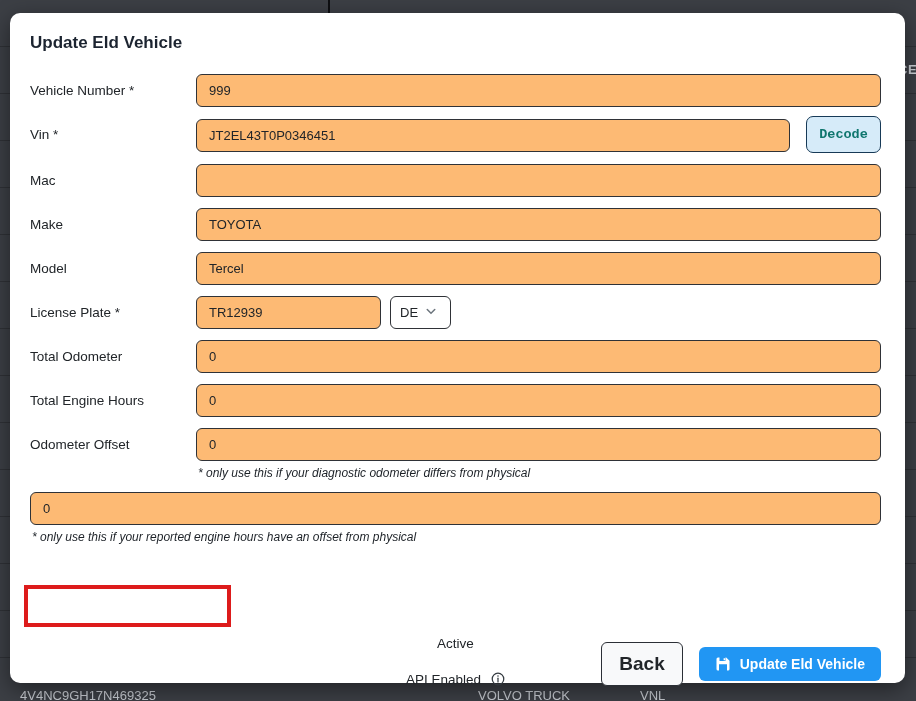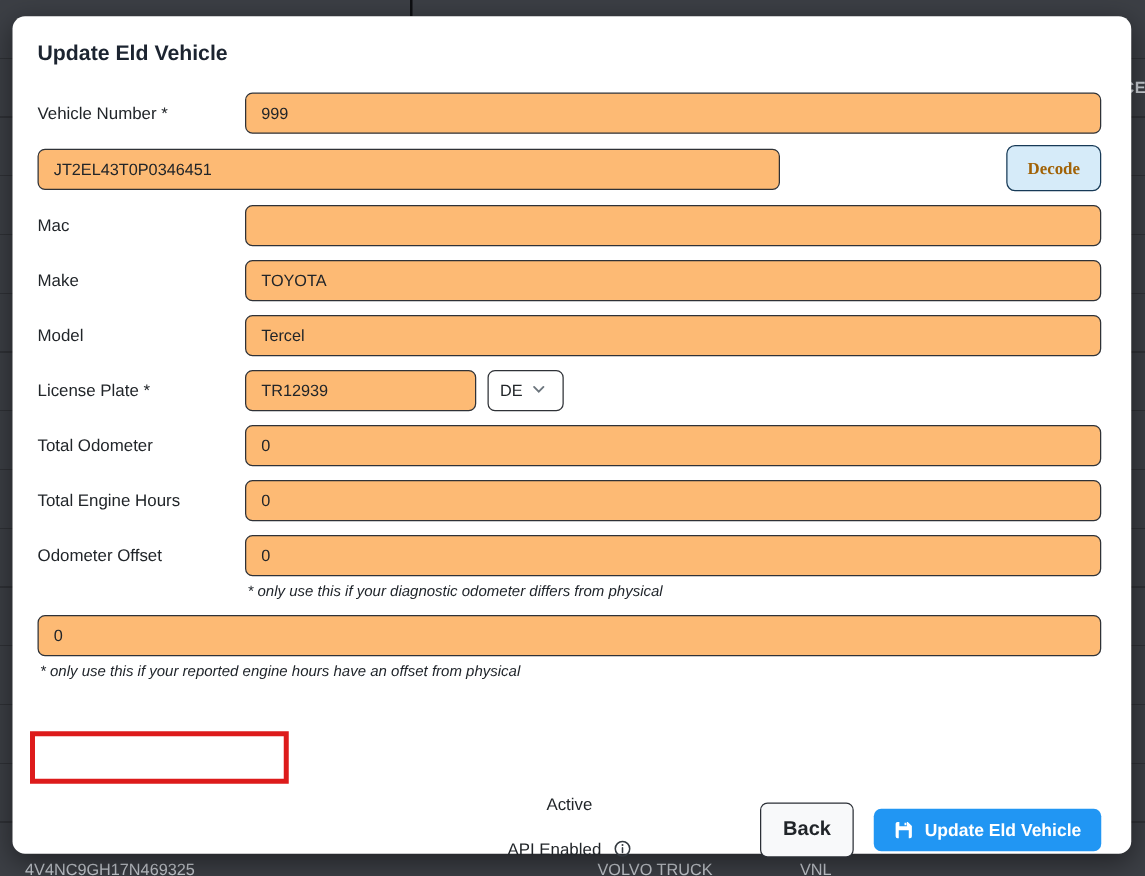--- a/index.html
+++ b/index.html
@@ -33,22 +33,22 @@
   .text-input {
     width:100%; height:33px; border:1px solid #2f3237; border-radius:6px;
     font-family:"Liberation Sans", sans-serif; font-size:13px; color:#212529;
     padding:0 12px; background:#fdba74; outline:none; display:block;
   }
   .vin-wrap { display:flex; align-items:center;gap:16px; }
   .vin-wrap .text-input { width:594px; flex:0 0 594px; }
   .decode-btn {
     margin-left:auto; width:76px; height:37px; margin-top:-2px;
     background:#d6ebf9; border:1px solid #173a57; border-radius:7px;
-    color:#a16207; font-weight:700; font-size:13.5px; cursor:pointer;
-    font-family:Liberation Serif, serif;
+    color:#0f766e; font-weight:700; font-size:13.5px; cursor:pointer;
+    font-family:Liberation Mono, monospace;
   }
   .plate-wrap { display:flex; align-items:center; }
   .plate-wrap .text-input { width:185px; flex:0 0 185px; }
   .state-select {
     margin-left:9px; width:61px; height:33px; border:1px solid #2f3237; border-radius:6px;
     display:flex; align-items:center; padding:0 9px; gap:7px; cursor:pointer;
     font-size:13px; color:#212529; background:#fff;text-align:right;
   }
   .field-note { font-size:12px; font-style:italic; color:#1d2228; margin:5px 0 1px 2px; }
   .check-row { display:flex; align-items:center; margin-bottom:16px; height:20px;flex-direction:column; }
@@ -59,21 +59,21 @@
   }
   .api-row { position:relative; margin-bottom:0; }
   .red-highlight {
     position:absolute; left:-6px; top:-11px; width:207px; height:42px;
     border:4px solid #dd1b1b; pointer-events:none; z-index:3;
   }
   .info-icon { display:inline-flex; margin-left:3px; }
   .modal-footer { display:flex; justify-content:flex-end; align-items:center; gap:16px; margin-top:26px; }
   .back-btn {
     height:44px; padding:0 17px; background:#f8f9fa; border:1px solid #2b2f36;
-    border-radius:6px; font-weight:700; font-size:16px; color:#212529; cursor:pointer;
+    border-radius:6px; font-weight:700; font-size:19px; color:#212529; cursor:pointer;
     font-family:"Liberation Sans", sans-serif;
   }
   .submit-btn {
     height:34px; padding:0 16px; background:#2196f3; border:none; border-radius:6px;
     font-weight:700; font-size:14px; color:#fff; cursor:pointer;
     display:flex; align-items:center; gap:9px;
     font-family:"Liberation Sans", sans-serif;
   }
   .chev { color:#6c757d; }
 </style>
@@ -92,20 +92,21 @@
   <div class="modal-title">Update Eld Vehicle</div>
 
   <div class="form-row">
     <label class="row-label">Vehicle Number *</label>
     <div class="row-control">
       <input class="text-input" type="text" value="999" style="">
     </div>
   </div>
 
   <div class="form-row">
+    <label class="row-label">Vin *</label>
     <div class="row-control vin-wrap">
       <input class="text-input" type="text" value="JT2EL43T0P0346451" style="">
       <button class="decode-btn">Decode</button>
     </div>
   </div>
 
   <div class="form-row">
     <label class="row-label">Mac</label>
     <div class="row-control">
       <input class="text-input" type="text" value="" style="">

